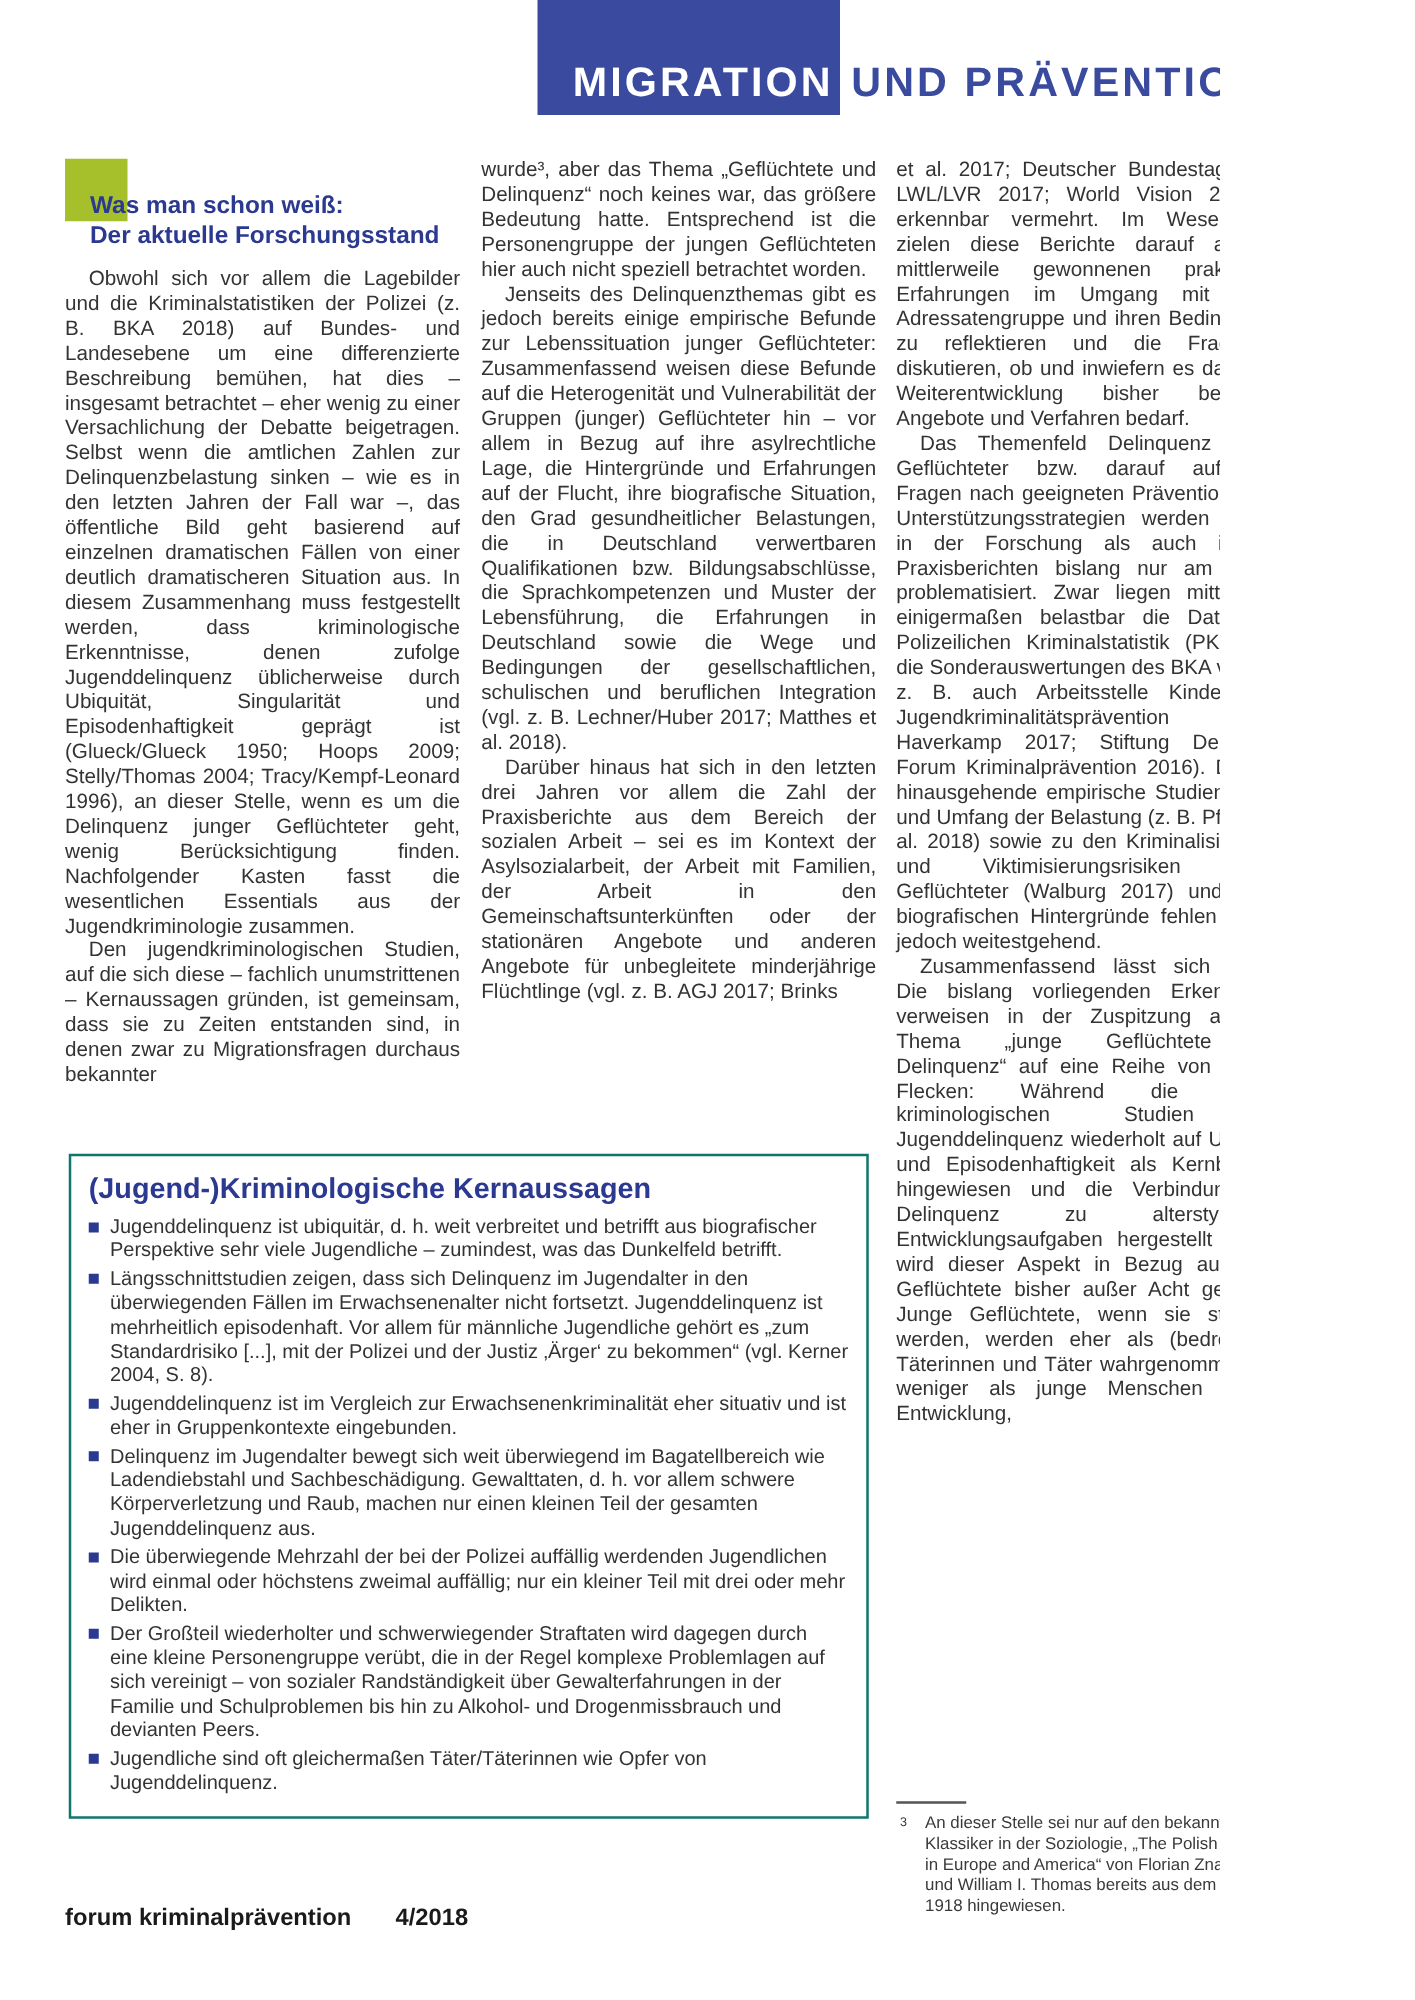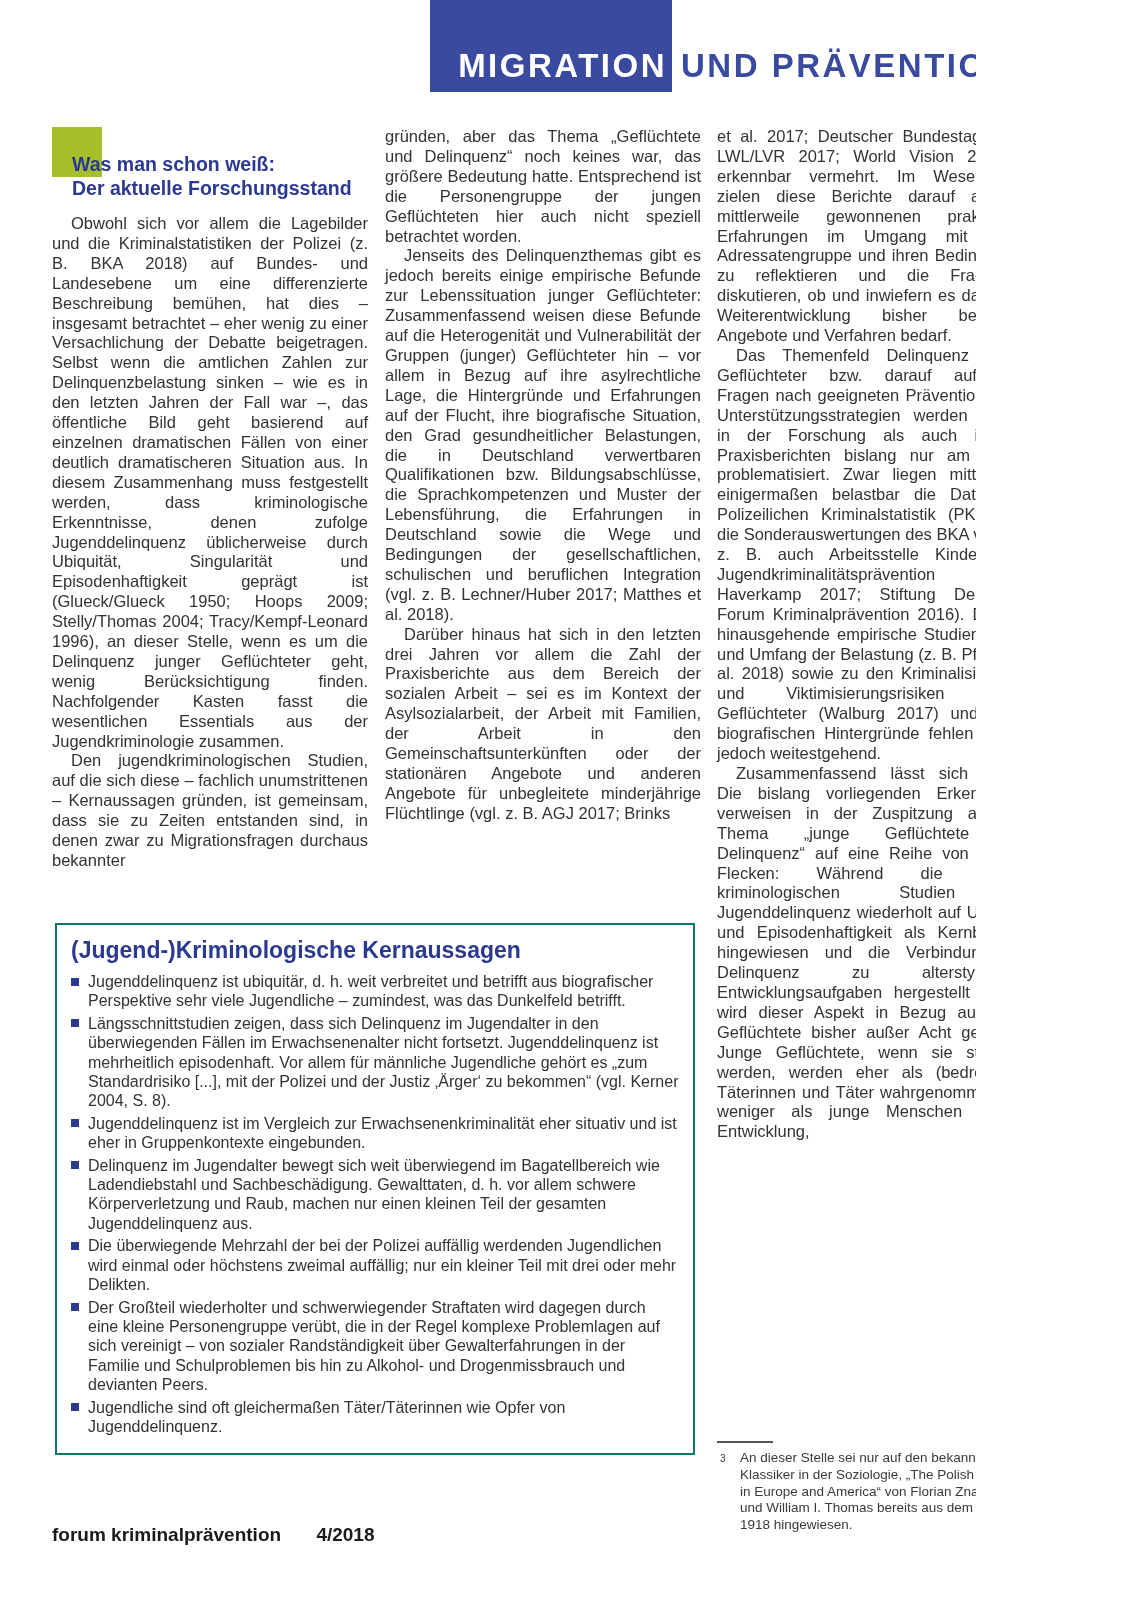--- a/index.html
+++ b/index.html
@@ -82,21 +82,21 @@
       <span class="sh-text">
         <span class="shl">Was man schon weiß:</span>
         <span class="shl">Der aktuelle Forschungsstand</span>
       </span>
     </div>
     <p class="para indent">Obwohl sich vor allem die Lagebilder und die Kriminalstatistiken der Polizei (z. B. BKA 2018) auf Bundes- und Landesebene um eine differenzierte Beschreibung bemühen, hat dies – insgesamt betrachtet – eher wenig zu einer Versachlichung der Debatte beigetragen. Selbst wenn die amtlichen Zahlen zur Delinquenzbelastung sinken – wie es in den letzten Jahren der Fall war –, das öffentliche Bild geht basierend auf einzelnen dramatischen Fällen von einer deutlich dramatischeren Situation aus. In diesem Zusammenhang muss festgestellt werden, dass kriminologische Erkenntnisse, denen zufolge Jugenddelinquenz üblicherweise durch Ubiquität, Singularität und Episodenhaftigkeit geprägt ist (Glueck/Glueck 1950; Hoops 2009; Stelly/Thomas 2004; Tracy/Kempf-Leonard 1996), an dieser Stelle, wenn es um die Delinquenz junger Geflüchteter geht, wenig Berücksichtigung finden. Nachfolgender Kasten fasst die wesentlichen Essentials aus der Jugendkriminologie zusammen.</p>
     <p class="para indent">Den jugendkriminologischen Studien, auf die sich diese – fachlich unumstrittenen – Kernaussagen gründen, ist gemeinsam, dass sie zu Zeiten entstanden sind, in denen zwar zu Migrationsfragen durchaus bekannter</p>
   </div>
 
   <div class="col col2">
-    <p class="para">gründen, aber das Thema „Geflüchtete und Delinquenz“ noch keines war, das größere Bedeutung hatte. Entsprechend ist die Personengruppe der jungen Geflüchteten hier auch nicht speziell betrachtet worden.</p>
+    <p class="para">wurde³, aber das Thema „Geflüchtete und Delinquenz“ noch keines war, das größere Bedeutung hatte. Entsprechend ist die Personengruppe der jungen Geflüchteten hier auch nicht speziell betrachtet worden.</p>
     <p class="para indent">Jenseits des Delinquenzthemas gibt es jedoch bereits einige empirische Befunde zur Lebenssituation junger Geflüchteter: Zusammenfassend weisen diese Befunde auf die Heterogenität und Vulnerabilität der Gruppen (junger) Geflüchteter hin – vor allem in Bezug auf ihre asylrechtliche Lage, die Hintergründe und Erfahrungen auf der Flucht, ihre biografische Situation, den Grad gesundheitlicher Belastungen, die in Deutschland verwertbaren Qualifikationen bzw. Bildungsabschlüsse, die Sprachkompetenzen und Muster der Lebensführung, die Erfahrungen in Deutschland sowie die Wege und Bedingungen der gesellschaftlichen, schulischen und beruflichen Integration (vgl. z. B. Lechner/Huber 2017; Matthes et al. 2018).</p>
     <p class="para indent">Darüber hinaus hat sich in den letzten drei Jahren vor allem die Zahl der Praxisberichte aus dem Bereich der sozialen Arbeit – sei es im Kontext der Asylsozialarbeit, der Arbeit mit Familien, der Arbeit in den Gemeinschaftsunterkünften oder der stationären Angebote und anderen Angebote für unbegleitete minderjährige Flüchtlinge (vgl. z. B. AGJ 2017; Brinks</p>
   </div>
 
   <div class="col col3">
     <p class="para">et al. 2017; Deutscher Bundestag 2017; LWL/LVR 2017; World Vision 2016) – erkennbar vermehrt. Im Wesentlichen zielen diese Berichte darauf ab, die mittlerweile gewonnenen praktischen Erfahrungen im Umgang mit dieser Adressatengruppe und ihren Bedingungen zu reflektieren und die Frage zu diskutieren, ob und inwiefern es dabei der Weiterentwicklung bisher bekannter Angebote und Verfahren bedarf.</p>
     <p class="para indent">Das Themenfeld Delinquenz junger Geflüchteter bzw. darauf aufbauend Fragen nach geeigneten Präventions- und Unterstützungsstrategien werden sowohl in der Forschung als auch in den Praxisberichten bislang nur am Rande problematisiert. Zwar liegen mittlerweile einigermaßen belastbar die Daten der Polizeilichen Kriminalstatistik (PKS) und die Sonderauswertungen des BKA vor (vgl. z. B. auch Arbeitsstelle Kinder- und Jugendkriminalitätsprävention 2018; Haverkamp 2017; Stiftung Deutsches Forum Kriminalprävention 2016). Darüber hinausgehende empirische Studien zu Art und Umfang der Belastung (z. B. Pfeiffer et al. 2018) sowie zu den Kriminalisierungs- und Viktimisierungsrisiken junger Geflüchteter (Walburg 2017) und deren biografischen Hintergründe fehlen derzeit jedoch weitestgehend.</p>
     <p class="para indent">Zusammenfassend lässt sich sagen: Die bislang vorliegenden Erkenntnisse verweisen in der Zuspitzung auf das Thema „junge Geflüchtete und Delinquenz“ auf eine Reihe von blinden Flecken: Während die großen kriminologischen Studien zu Jugenddelinquenz wiederholt auf Ubiquität und Episodenhaftigkeit als Kernbefunde hingewiesen und die Verbindung von Delinquenz zu alterstypischen Entwicklungsaufgaben hergestellt haben, wird dieser Aspekt in Bezug auf junge Geflüchtete bisher außer Acht gelassen. Junge Geflüchtete, wenn sie straffällig werden, werden eher als (bedrohliche) Täterinnen und Täter wahrgenommen und weniger als junge Menschen in der Entwicklung,</p>
   </div>
 

